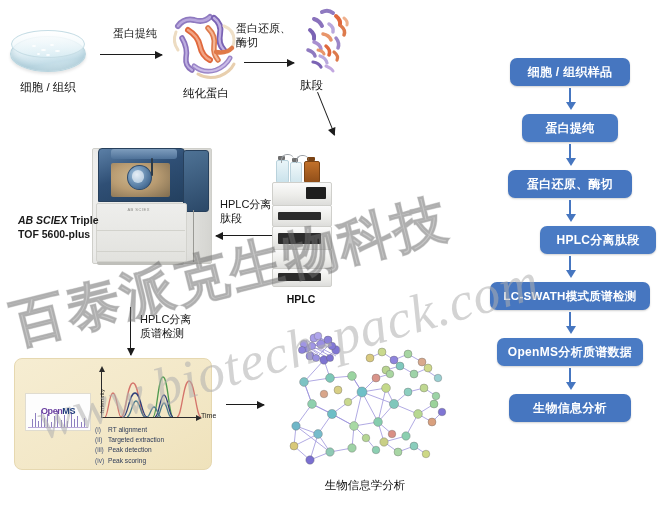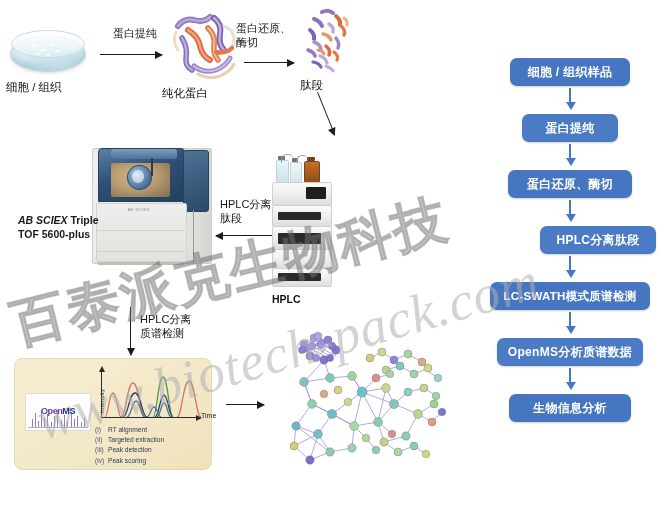--- a/index.html
+++ b/index.html
@@ -8,21 +8,21 @@
     background:#ffffff;
     font-family:"Liberation Sans","DejaVu Sans",sans-serif;
     color:#1a1a1a;
   }
   .stage{position:absolute;left:0;top:0;width:660px;height:506px;}
   .abs{position:absolute;}
 
   
   .lbl{font-size:11px;line-height:1.25;color:#151515;white-space:pre-line;}
   .lbl-b{font-weight:bold;}
-  .cap{font-size:11.5px;color:#111;text-align:left;}
+  .cap{font-size:11.5px;color:#111;text-align:center;}
 
   
   .dish{position:absolute;left:10px;top:30px;width:74px;height:42px;}
   .dish .bowl{
     position:absolute;left:0;top:6px;width:74px;height:34px;border-radius:50%;
     background:linear-gradient(170deg,#f4fafc 0%,#dfeef4 42%,#c7e0ea 70%,#eaf5f8 100%);
     border:1px solid #b9d4de;
     box-shadow:inset 0 -4px 6px rgba(150,185,200,.55), 0 2px 3px rgba(0,0,0,.10);
   }
   .dish .lid{
@@ -413,20 +413,21 @@
           <circle cx="126" cy="104" r="3.8" fill="#d98f84"></circle>
         <circle cx="172" cy="48" r="3.8" fill="#9ad0d2"></circle>
           <circle cx="100" cy="108" r="3.8" fill="#b5d694"></circle>
         <circle cx="110" cy="120" r="3.8" fill="#8ccfb2"></circle>
           <circle cx="72" cy="60" r="4" fill="#d8cf84"></circle>
         <circle cx="82" cy="72" r="3.8" fill="#c9d98e"></circle>
           <circle cx="58" cy="64" r="3.8" fill="#d9a68a"></circle>
       </g>
     </svg>
   </div>
+  <div class="abs cap" style="left:300px;top:478px;width:130px;font-size:11.5px;">生物信息学分析</div>
 
   <div class="abs" style="left:476px;top:0px;width:188px;height:360px;">
 
     <div class="fc-box" style="top:58px;width:120px;height:28px;background:#4676c0;">细胞 / 组织样品</div>
     <div class="fc-arrow" style="top:88px;height:22px;">
       <div class="shaft"></div>
         <div class="head"></div>
       </div>
 
     <div class="fc-box" style="top:114px;width:96px;height:28px;background:#4a7bc4;">蛋白提纯</div>

